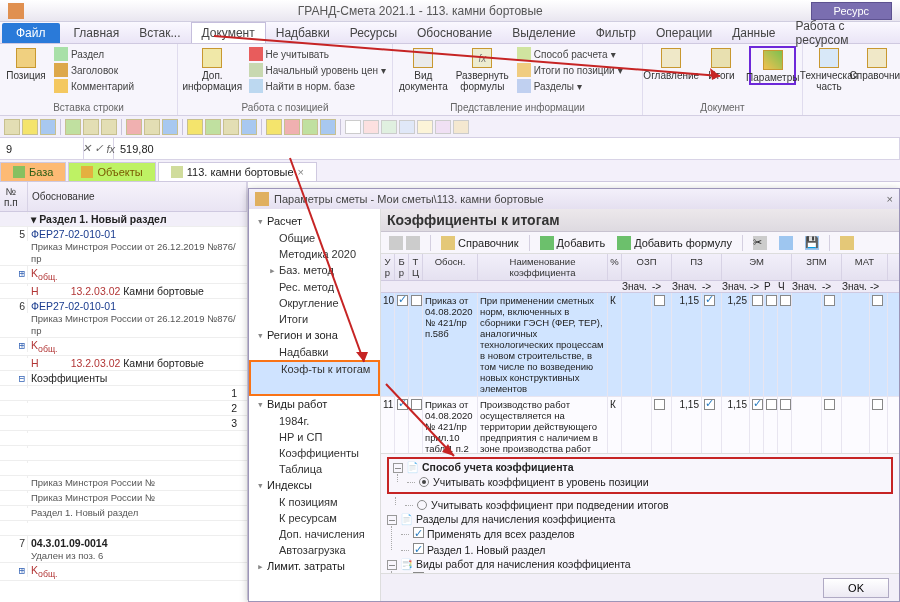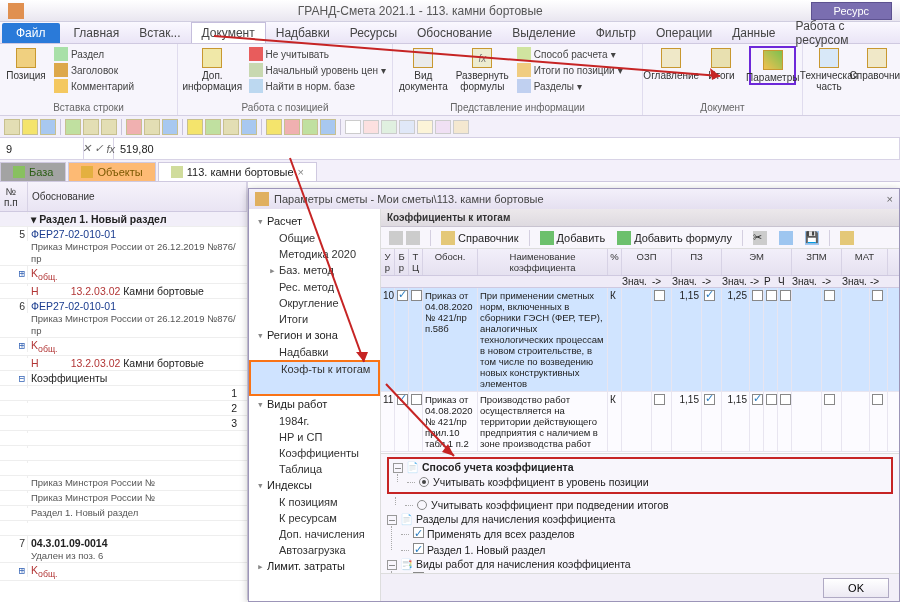--- a/index.html
+++ b/index.html
@@ -36,22 +36,22 @@
   .qat .sep{width:1px;height:16px;background:#c8c3d8;margin:0 2px;}
 
   .formula{height:22px;background:#fff;border-bottom:1px solid #d8d3e6;display:flex;align-items:center;}
   .formula .cell{border-right:1px solid #d8d3e6;padding:2px 6px;height:100%;display:flex;align-items:center;}
   .formula .fld{flex:0 0 84px;}
   .formula .fx{width:30px;justify-content:center;font-style:italic;color:#666;}
   .formula .input{flex:1;}
 
   .tabs{height:22px;background:#f3f0fa;display:flex;align-items:flex-end;border-bottom:1px solid #cfc9e0;}
   .tabs .tab{padding:3px 12px;font-size:11px;border:1px solid #cfc9e0;border-bottom:none;margin-right:2px;background:#eee8d8;}
-  .tabs .tab.base{background:#a3a3a3;color:#2a5d14;}
-  .tabs .tab.obj{background:#fdba74;color:#7a5800;}
+  .tabs .tab.base{background:#fdba74;color:#2a5d14;}
+  .tabs .tab.obj{background:#bef264;color:#7a5800;}
   .tabs .tab.active{background:#fff;}
   .tabs .tab .tic{display:inline-block;width:12px;height:12px;background:#d0dc9c;margin-right:4px;vertical-align:-2px;}
   .tabs .close{margin-left:4px;color:#888;}
 
   .gridzone{position:relative;height:418px;display:flex;}
   .gridhdr{height:30px;background:linear-gradient(#f6f3fb,#e9e4f3);border-bottom:1px solid #cfc9e0;display:flex;}
   .gridhdr .gc{border-right:1px solid #d7d2e5;padding:2px 4px;font-size:10px;color:#333;display:flex;align-items:center;}
   .leftcol{width:248px;border-right:1px solid #d7d2e5;overflow:hidden;}
   .grow{display:flex;border-bottom:1px solid #eee;font-size:10.5px;min-height:15px;align-items:flex-start;}
   .grow .c1{width:28px;padding:1px 2px;text-align:right;color:#333;border-right:1px solid #eee;}
@@ -69,21 +69,21 @@
   .dlg-titlebar .tic{width:14px;height:14px;background:#e0b060;margin-right:5px;}
   .dlg-titlebar .x{margin-left:auto;font-family:Arial;color:#666;cursor:pointer;}
   .dlg-body{flex:1;display:flex;overflow:hidden;}
   .dlg-tree{width:132px;background:#fff;border-right:1px solid #ddd;padding:4px 0;font-size:11px;overflow-y:auto;}
   .tnode{padding:2px 4px 2px 18px;color:#333;white-space:nowrap;}
   .tnode.l0{padding-left:8px;color:#222;font-weight:normal;}
   .tnode .exp{display:inline-block;width:10px;color:#888;font-family:monospace;}
   .tnode.sel{background:#cfe3ff;}
   .tnode.red{border:2px solid #f97316;padding-top:1px;padding-bottom:19px;}
   .dlg-main{flex:1;display:flex;flex-direction:column;}
-  .dlg-hdr{background:linear-gradient(#ece8eb,#dedae0);padding:3px 6px;font-size:10px;font-weight:bold;color:#333;border-bottom:1px solid #c8c3d0;}
+  .dlg-hdr{background:linear-gradient(#ece8eb,#dedae0);padding:3px 6px;font-size:14px;font-weight:bold;color:#333;border-bottom:1px solid #c8c3d0;}
   .dlg-tools{height:22px;display:flex;align-items:center;gap:4px;padding:0 4px;border-bottom:1px solid #ddd;background:#f8f6fc;font-size:11px;}
   .dlg-tools .tbtn{display:flex;align-items:center;gap:3px;padding:1px 4px;}
   .dlg-tools .ticon{width:14px;height:14px;background:#b8d86c;}
   .dlg-tools .ticon.bk{background:#e4c878;}
   .dlg-tools .ticon.bl{background:#9ec6f0;}
   .dlg-tools .ticon.gr{background:#ccc;}
   .dlg-tools .sep{width:1px;height:16px;background:#d4cfe0;margin:0 2px;}
   .dlg-grid{flex:1;overflow:auto;font-size:10px;}
   .dgh{display:flex;background:linear-gradient(#f2effa,#e5e1f0);border-bottom:1px solid #cfc9e0;}
   .dgh .h{border-right:1px solid #d7d2e5;padding:2px 2px;font-size:9.5px;text-align:center;color:#333;}

